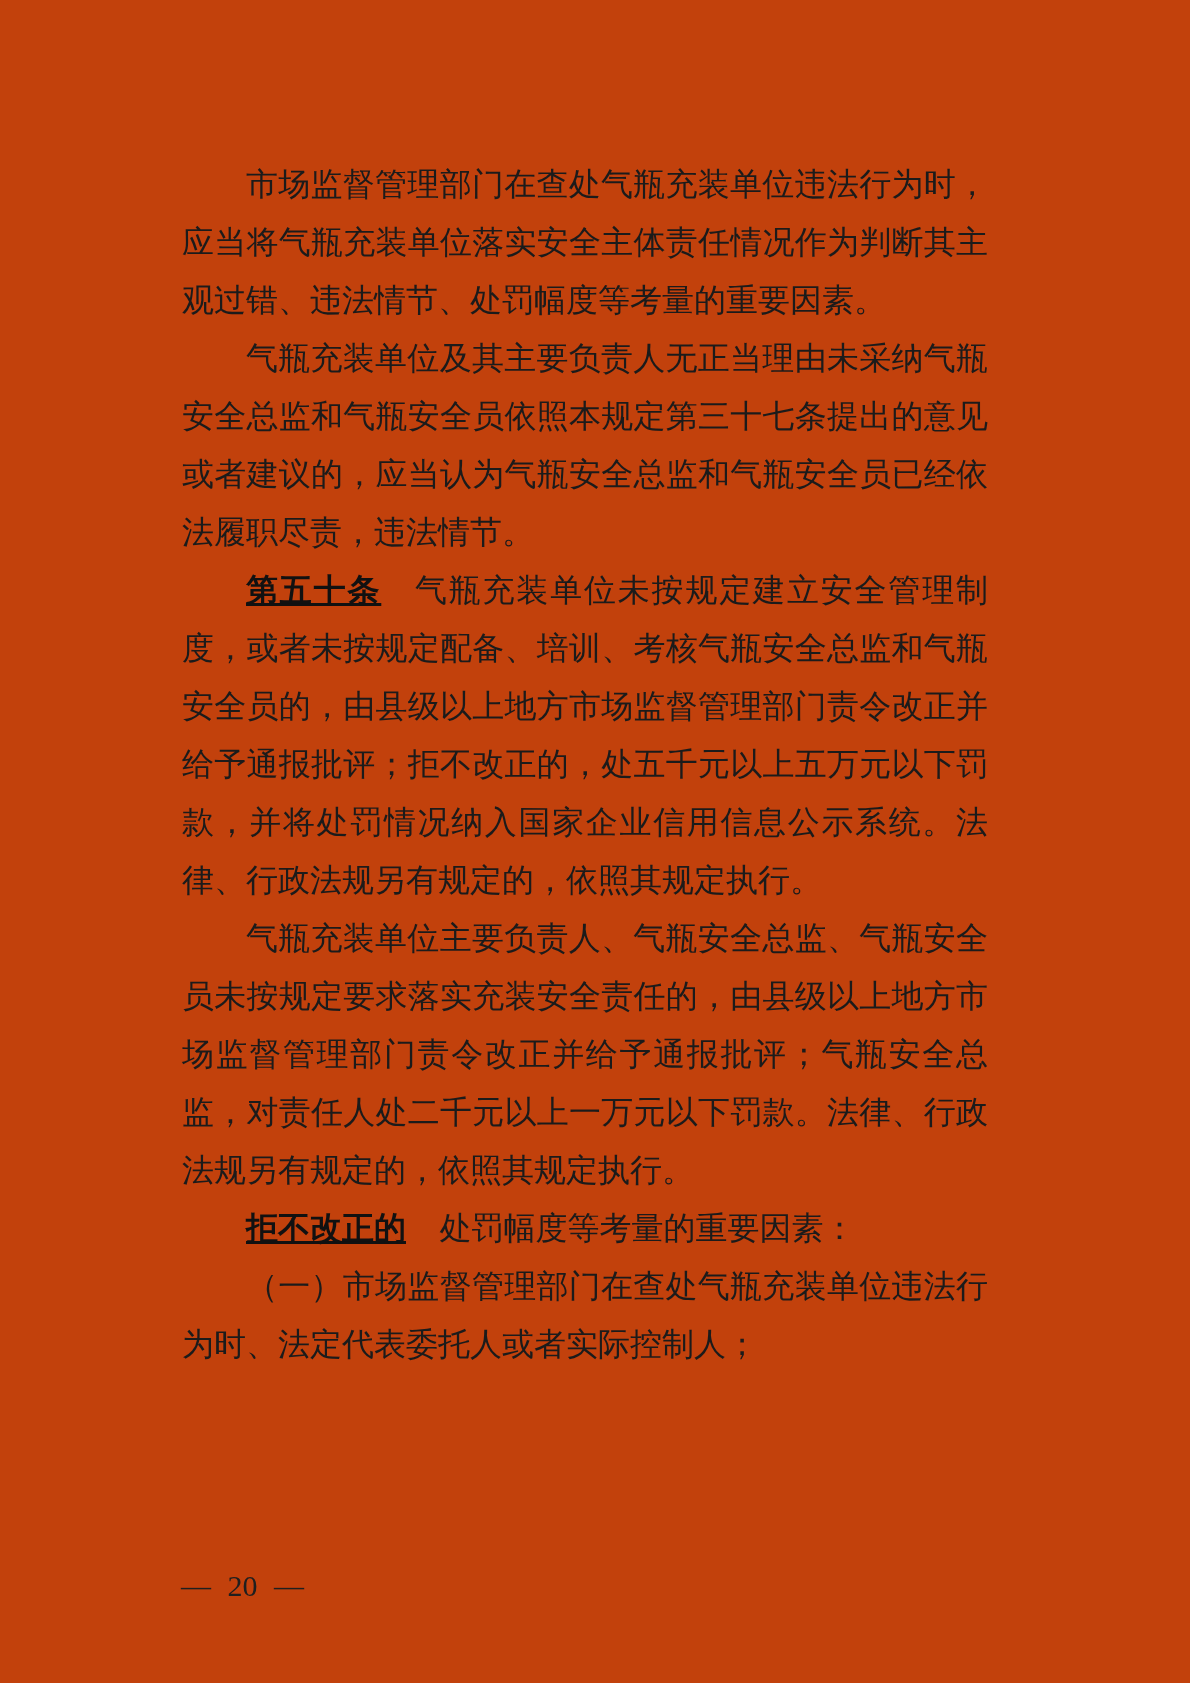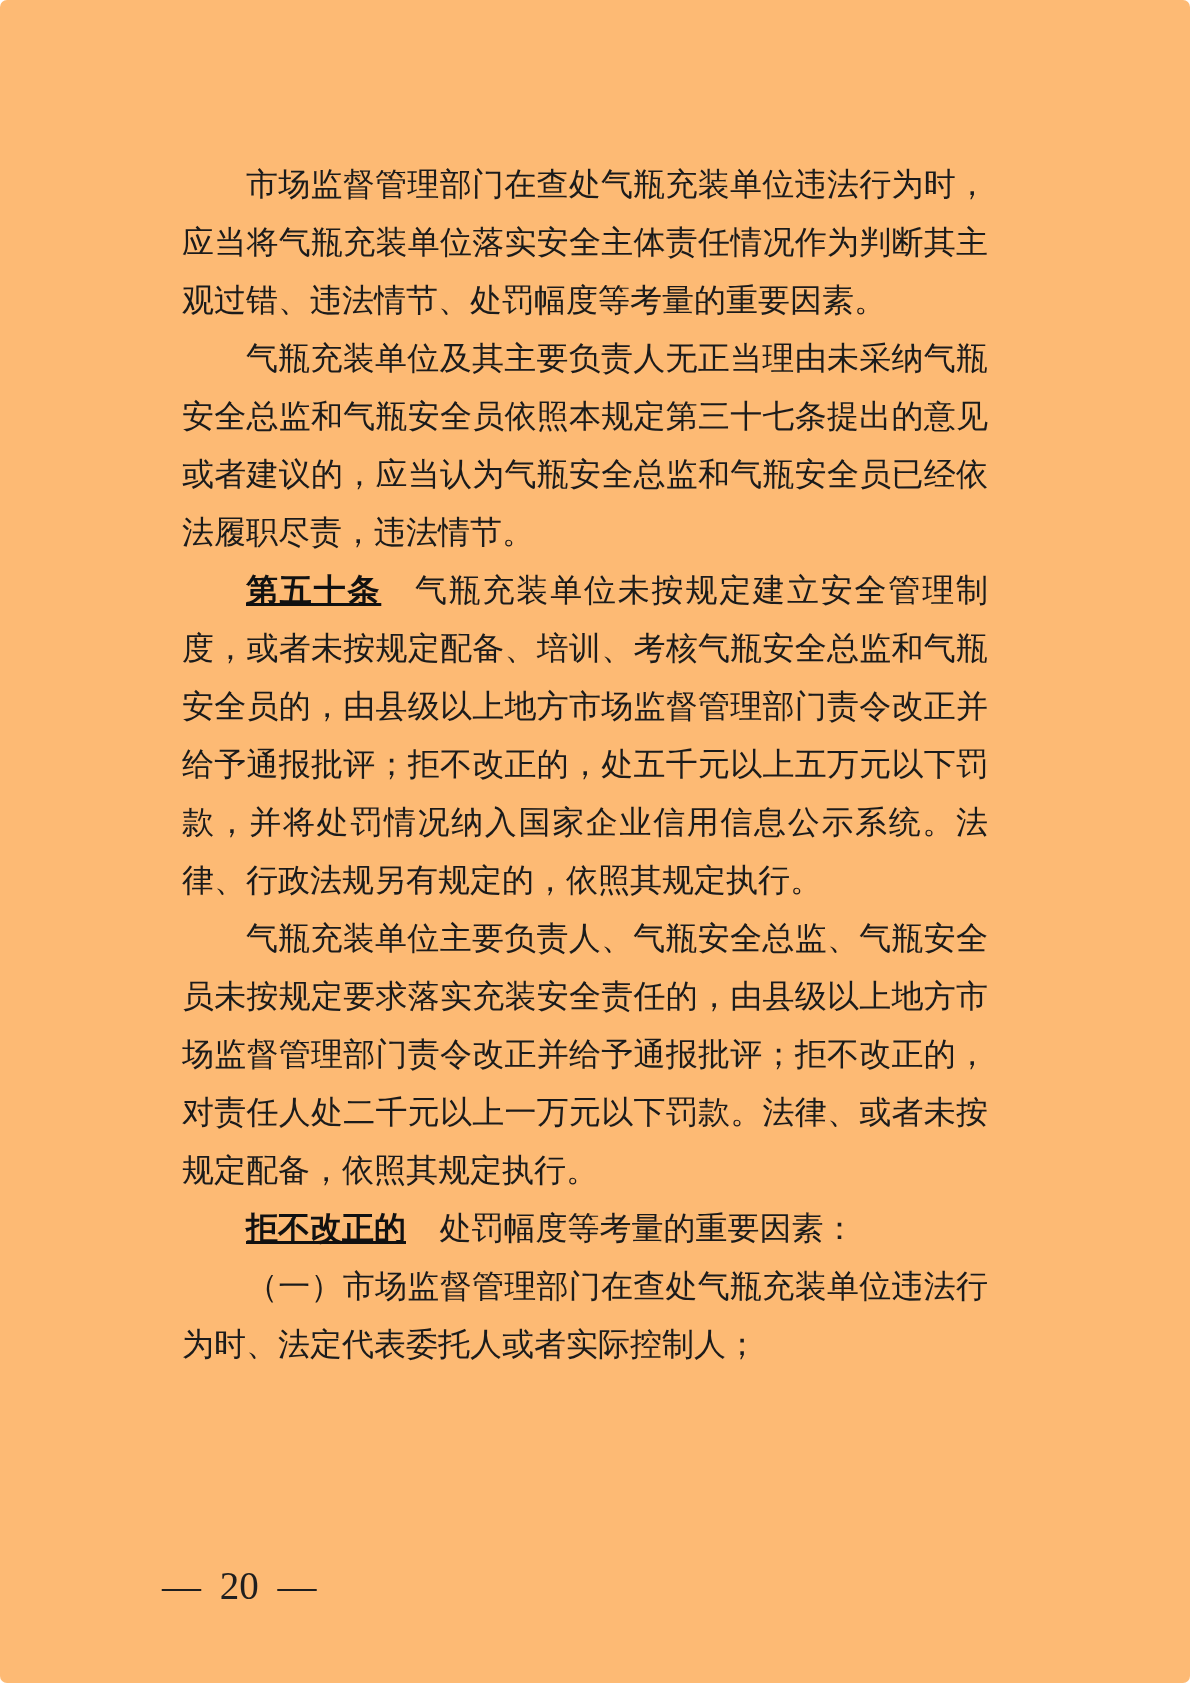--- a/index.html
+++ b/index.html
@@ -10,22 +10,21 @@
   body {
     width: 1190px;
     height: 1683px;
     position: relative;
     overflow: hidden;
     font-family: "Liberation Serif", "DejaVu Serif", serif;
   }
   .page {
     position: absolute;
     inset: 0;
-    background: #fdba74;
-    border-radius: 7px;
+    background: #c2410c;
   }
   .text-block {
     position: absolute;
     left: 182px;
     top: 155px;
     width: 806px;
   }
   .para {
     margin: 0;
     font-size: 32px;
@@ -37,42 +36,42 @@
     word-break: normal;
   }
   .clause-heading {
     font-weight: 700;
     color: #111111;
     margin-right: 1.05em;
     text-decoration: underline;
   }
   .page-footer {
     position: absolute;
-    left: 162px;
+    left: 181px;
     top: 1568px;
-    font-size: 39px;
+    font-size: 30px;
     line-height: 36px;
     color: #1f1f1f;
     word-spacing: 9px;
   }
 </style>
 </head>
 <body>
 
 <div class="page">
 
   <div class="text-block">
 
     <p class="para">市场监督管理部门在查处气瓶充装单位违法行为时，应当将气瓶充装单位落实安全主体责任情况作为判断其主观过错、违法情节、处罚幅度等考量的重要因素。</p>
 
     <p class="para">气瓶充装单位及其主要负责人无正当理由未采纳气瓶安全总监和气瓶安全员依照本规定第三十七条提出的意见或者建议的，应当认为气瓶安全总监和气瓶安全员已经依法履职尽责，违法情节。</p>
 
     <p class="para"><b class="clause-heading">第五十条</b><span>气瓶充装单位未按规定建立安全管理制度，或者未按规定配备、培训、考核气瓶安全总监和气瓶安全员的，由县级以上地方市场监督管理部门责令改正并给予通报批评；拒不改正的，处五千元以上五万元以下罚款，并将处罚情况纳入国家企业信用信息公示系统。法律、行政法规另有规定的，依照其规定执行。</span></p>
 
-    <p class="para">气瓶充装单位主要负责人、气瓶安全总监、气瓶安全员未按规定要求落实充装安全责任的，由县级以上地方市场监督管理部门责令改正并给予通报批评；拒不改正的，对责任人处二千元以上一万元以下罚款。法律、或者未按规定配备，依照其规定执行。</p>
+    <p class="para">气瓶充装单位主要负责人、气瓶安全总监、气瓶安全员未按规定要求落实充装安全责任的，由县级以上地方市场监督管理部门责令改正并给予通报批评；气瓶安全总监，对责任人处二千元以上一万元以下罚款。法律、行政法规另有规定的，依照其规定执行。</p>
 
     <p class="para"><b class="clause-heading">拒不改正的</b><span>处罚幅度等考量的重要因素：</span></p>
 
     <p class="para">（一）市场监督管理部门在查处气瓶充装单位违法行为时、法定代表委托人或者实际控制人；</p>
 
 
   </div>
 
   <div class="page-footer">— 20 —</div>
 

